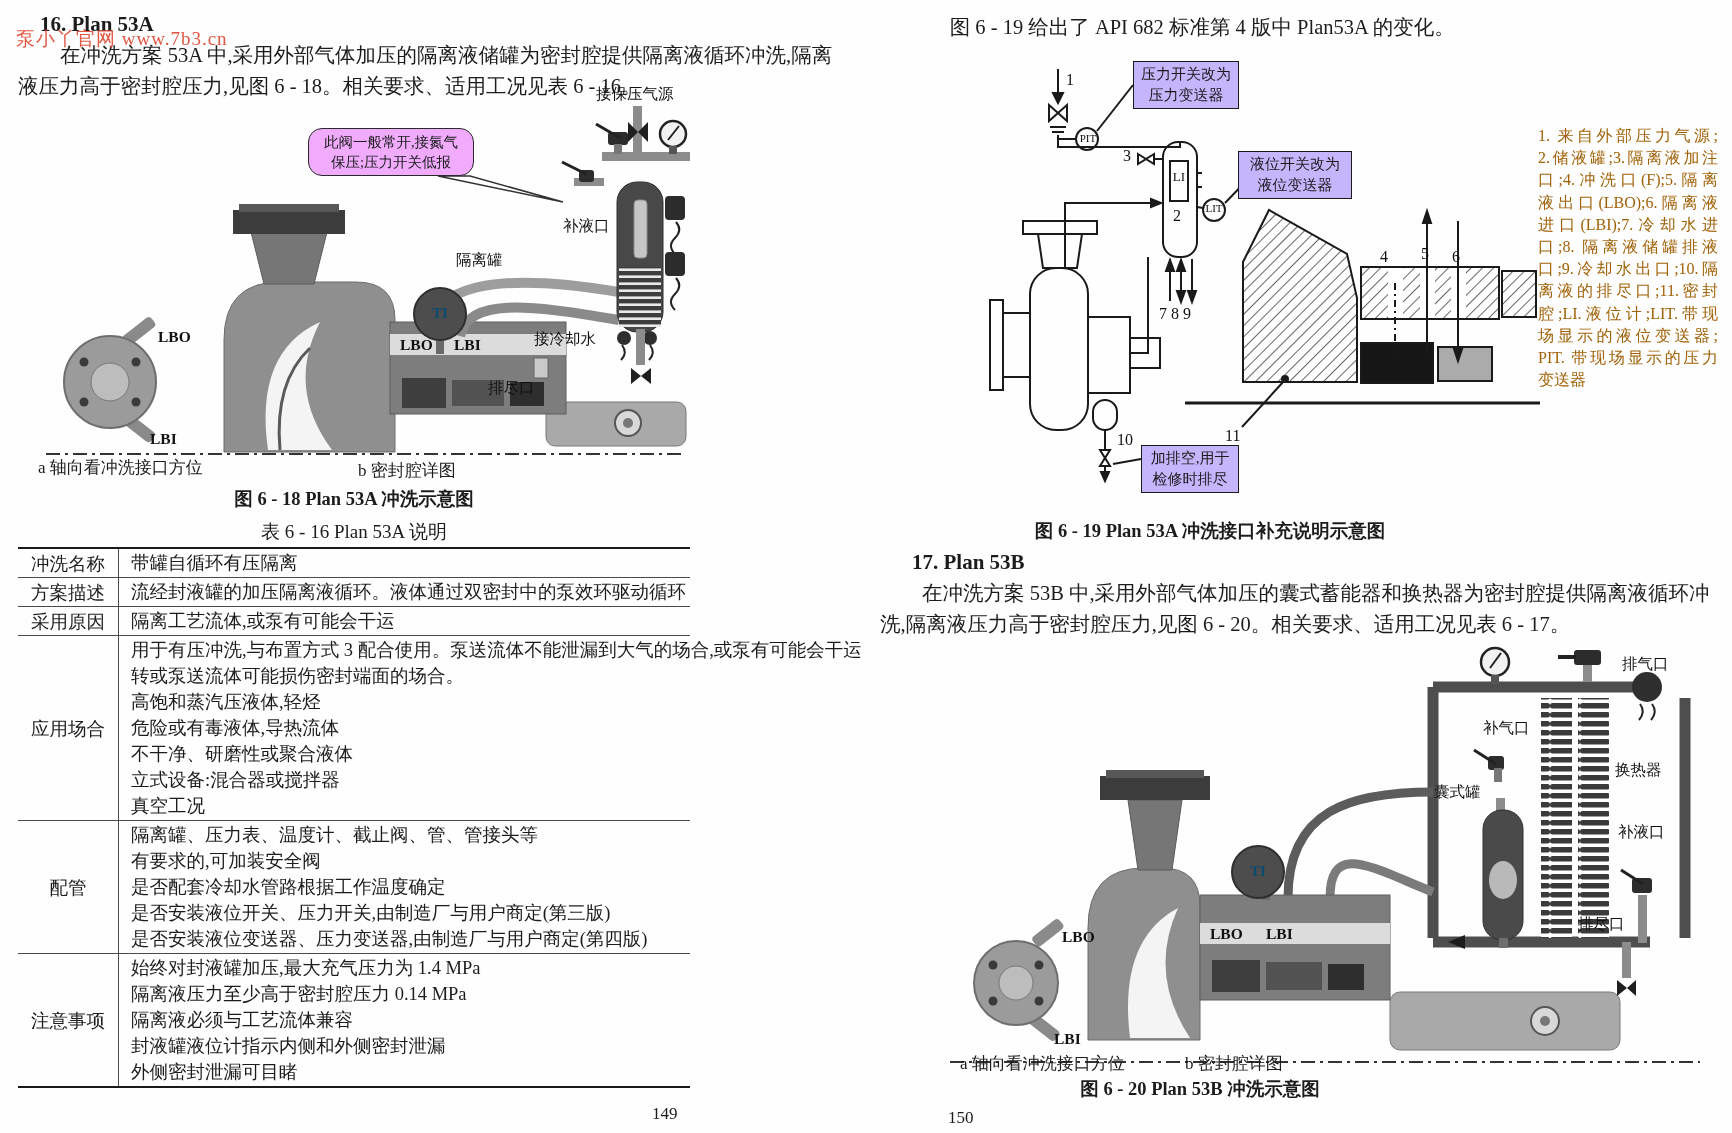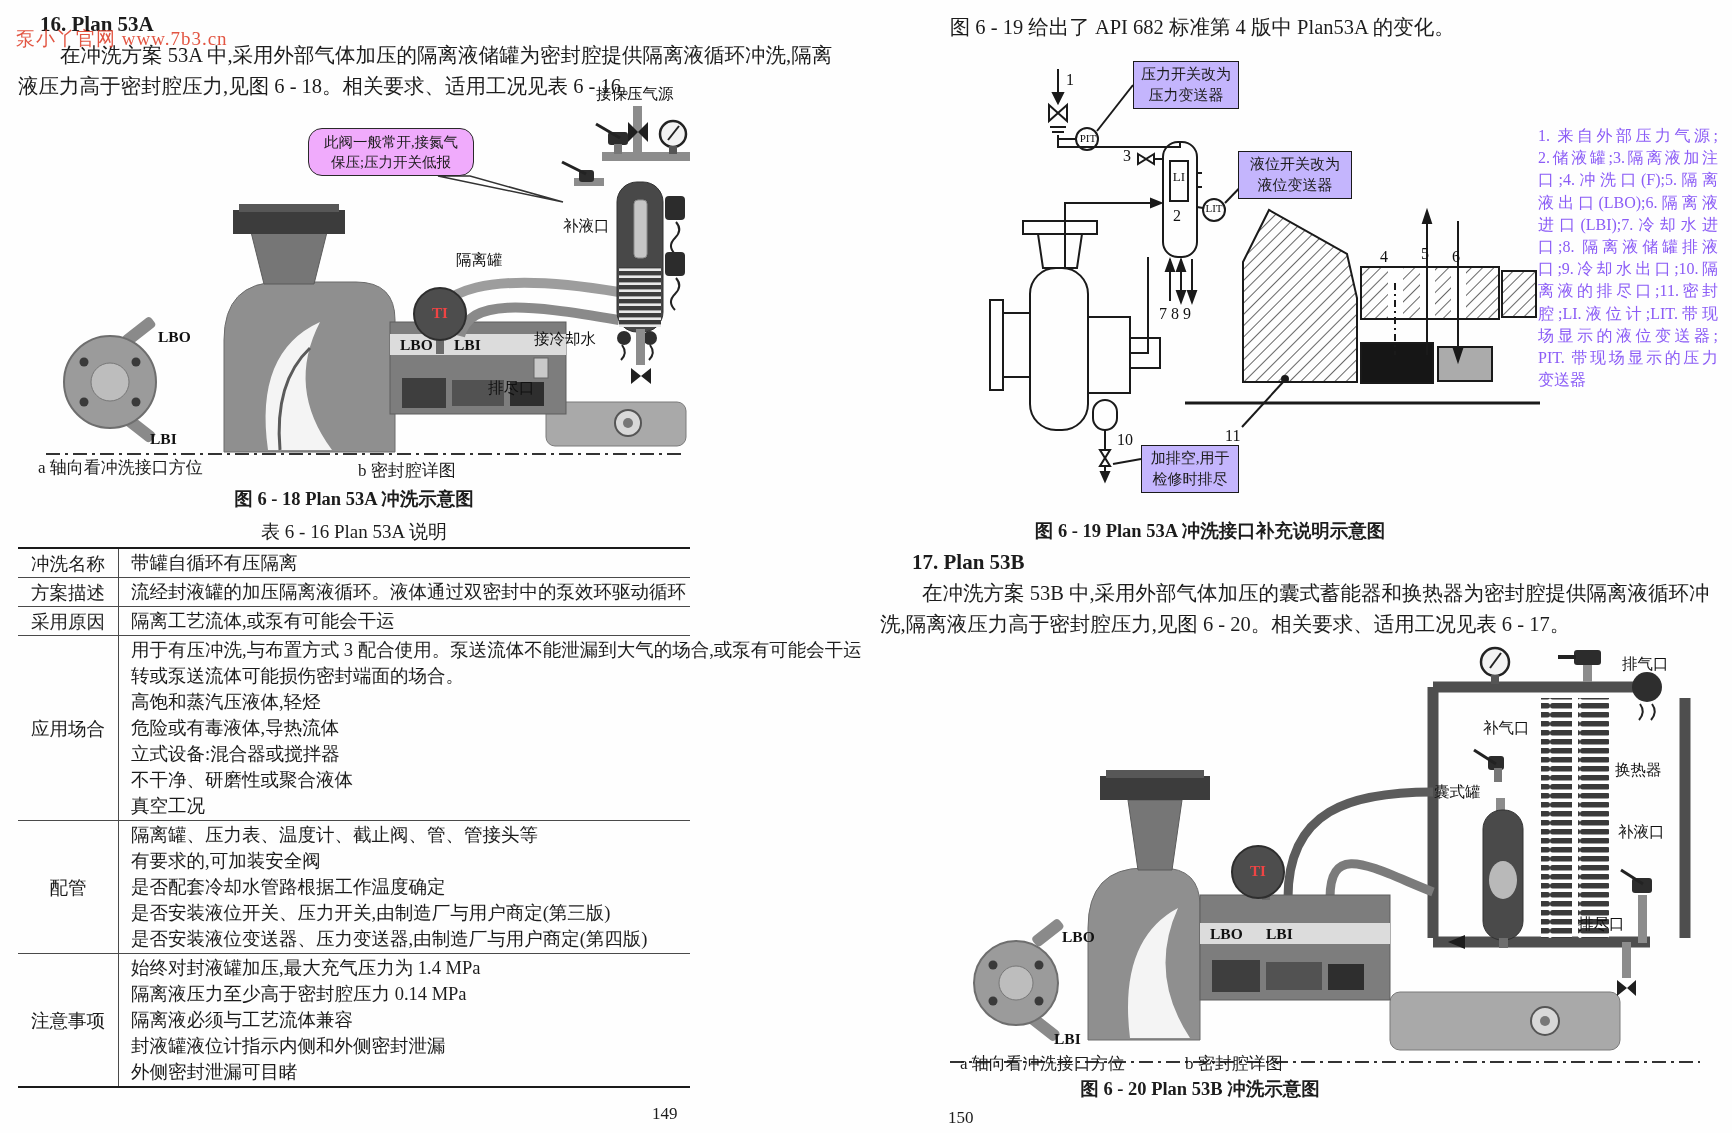--- a/index.html
+++ b/index.html
@@ -9,38 +9,38 @@
   .page{position:absolute;top:0;height:1133px;}
   #left-page{left:0;width:740px;}
   #right-page{left:870px;width:862px;}
   .watermark{color:rgba(222,62,40,.88);font-size:19px;letter-spacing:1px;white-space:nowrap;z-index:5;}
   .h1{font-weight:bold;font-size:21px;white-space:nowrap;}
   .para{font-size:20.5px;line-height:31px;}
   .para > div:first-child{text-indent:2.05em;}
   .para > div{white-space:nowrap;}
   .lbl{position:absolute;font-size:15.5px;white-space:nowrap;color:#111;}
   .lbl.b{font-weight:bold;}
-  .ti-lbl{position:absolute;color:#ef4444;font-weight:bold;font-size:15px;width:34px;text-align:center;}
+  .ti-lbl{position:absolute;color:#0c4a6e;font-weight:bold;font-size:15px;width:34px;text-align:center;}
   .fig-caption{font-weight:bold;font-size:18.5px;text-align:center;white-space:nowrap;}
   .sub-caption{position:absolute;font-size:17px;white-space:nowrap;}
   .callout{position:absolute;background:#f0abfc;border:1.5px solid #2a2a2a;border-radius:14px;
            font-size:14.5px;line-height:20px;text-align:center;padding:3px 6px;z-index:3;}
   .cbox{position:absolute;background:#c4b5fd;border:1.5px solid #1a1a1a;font-size:15px;line-height:21px;
         text-align:center;padding:2px 4px;z-index:3;}
   .num{position:absolute;font-size:16px;white-space:nowrap;color:#111;}
   
   .tbl-title{font-weight:normal;font-size:19px;text-align:center;}
   .tbl{position:absolute;border-top:2.2px solid #1a1a1a;border-bottom:2.2px solid #1a1a1a;font-size:18.5px;}
   .trow{display:flex;border-bottom:1px solid #4a4a4a;}
   .trow:last-child{border-bottom:none;}
   .tlab{width:96px;flex:0 0 96px;border-right:1px solid #4a4a4a;display:flex;align-items:center;
         justify-content:center;text-align:center;padding:1px 2px;}
   .tcont{flex:1;padding:1px 0 1px 12px;}
   .tline{line-height:26px;white-space:nowrap;}
-  .legend{position:absolute;width:180px;font-size:16px;line-height:22.2px;color:#8b5cf6;}
+  .legend{position:absolute;width:180px;font-size:16px;line-height:22.2px;color:#a16207;}
   .legend div{text-align:justify;text-align-last:justify;white-space:nowrap;}
   .legend div:last-child{text-align-last:left;}
   .pagenum{position:absolute;font-size:17px;}
 </style>
 </head>
 <body>
 
 <div class="page" id="left-page">
 
   <div class="abs watermark" style="left:16px;top:26px">泵小丫官网 www.7b3.cn</div>
@@ -169,22 +169,22 @@
             <div class="tline">隔离工艺流体,或泵有可能会干运</div>
           </div>
         </div>
         <div class="trow">
           <div class="tlab">应用场合</div>
           <div class="tcont">
             <div class="tline">用于有压冲洗,与布置方式 3 配合使用。泵送流体不能泄漏到大气的场合,或泵有可能会干运</div>
             <div class="tline">转或泵送流体可能损伤密封端面的场合。</div>
             <div class="tline">高饱和蒸汽压液体,轻烃</div>
             <div class="tline">危险或有毒液体,导热流体</div>
+            <div class="tline">不干净、研磨性或聚合液体</div>
             <div class="tline">立式设备:混合器或搅拌器</div>
-            <div class="tline">不干净、研磨性或聚合液体</div>
             <div class="tline">真空工况</div>
           </div>
         </div>
         <div class="trow">
           <div class="tlab">配管</div>
           <div class="tcont">
             <div class="tline">隔离罐、压力表、温度计、截止阀、管、管接头等</div>
             <div class="tline">有要求的,可加装安全阀</div>
             <div class="tline">是否配套冷却水管路根据工作温度确定</div>
             <div class="tline">是否安装液位开关、压力开关,由制造厂与用户商定(第三版)</div>

